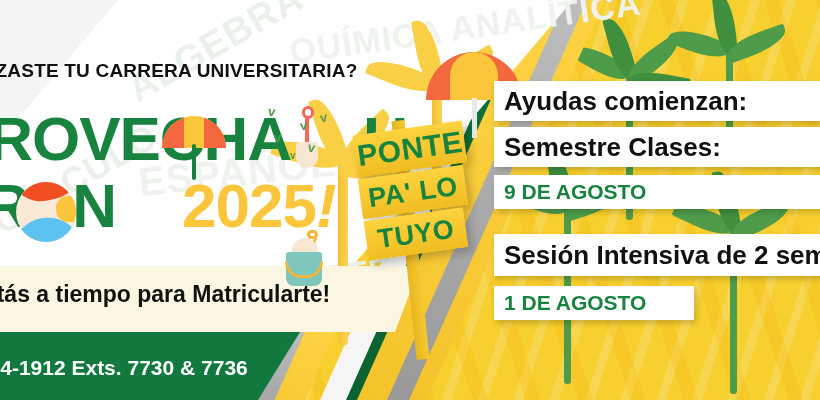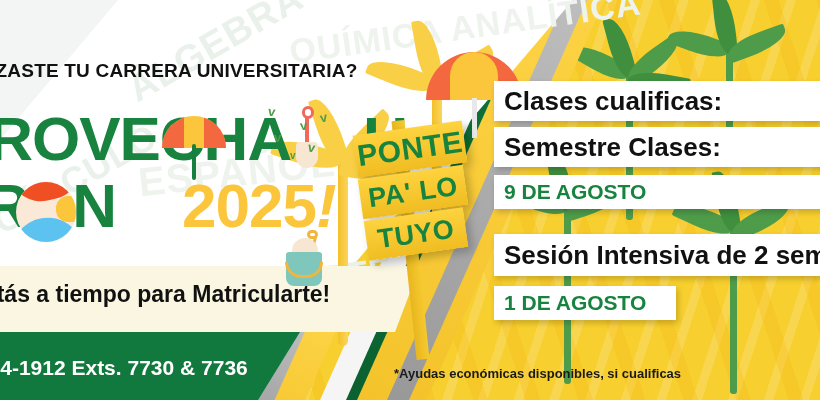--- a/index.html
+++ b/index.html
@@ -181,21 +181,21 @@
     padding:0 10px;box-sizing:border-box;
     box-shadow:2px 3px 6px rgba(0,0,0,.20);
     white-space:nowrap;
   }
   .box .b-black{font-size:26px;font-weight:bold;color:#111;}
   .box .b-green{font-size:21px;font-weight:bold;color:#17833f;}
   #box-clases{left:494px;top:81px;width:360px;height:40px;}
   #box-semestre{left:494px;top:127px;width:370px;height:40px;}
   #box-fecha1{left:494px;top:175px;width:330px;height:34px;}
   #box-sesion{left:494px;top:234px;width:380px;height:42px;}
-  #box-fecha2{left:494px;top:286px;width:182px;height:34px;}
+  #box-fecha2{left:494px;top:286px;width:200px;height:34px;}
 
   .disclaimer{
     position:absolute;left:394px;top:366px;
     font-size:13px;font-weight:bold;color:#1a1a1a;white-space:nowrap;
   }
 
   
   .ypalm-trunk{position:absolute;width:10px;background:linear-gradient(90deg,#f3c02b,#fbd55a);border-radius:5px;}
   .yfrond{position:absolute;width:70px;height:22px;background:#f9cf45;
     border-radius:62% 5% 70% 8%;transform-origin:0% 50%;}
@@ -334,30 +334,29 @@
 
   <div class="subline">Aún estás a tiempo para Matricularte!</div>
   <div class="phone">(787) 264-1912 Exts. 7730 &amp; 7736</div>
 
   <div class="sign-post"></div>
   <div class="sign" id="sign-ponte">PONTE</div>
   <div class="sign" id="sign-palo">PA' LO</div>
   <div class="sign" id="sign-tuyo">TUYO</div>
 
   <div class="box" id="box-clases">
-    <span class="b-black">Clases cualificas:</span>
+    <span class="b-black">Ayudas comienzan:</span>
   </div>
   <div class="box" id="box-semestre">
     <span class="b-black">Semestre Clases:</span>
   </div>
   <div class="box" id="box-fecha1">
     <span class="b-green">9 DE AGOSTO</span>
   </div>
   <div class="box" id="box-sesion">
     <span class="b-black">Sesión Intensiva de 2 semanas</span>
   </div>
   <div class="box" id="box-fecha2">
     <span class="b-green">1 DE AGOSTO</span>
   </div>
 
-  <div class="disclaimer">*Ayudas económicas disponibles, si cualificas</div>
 
 </div>
 
 </body></html>

